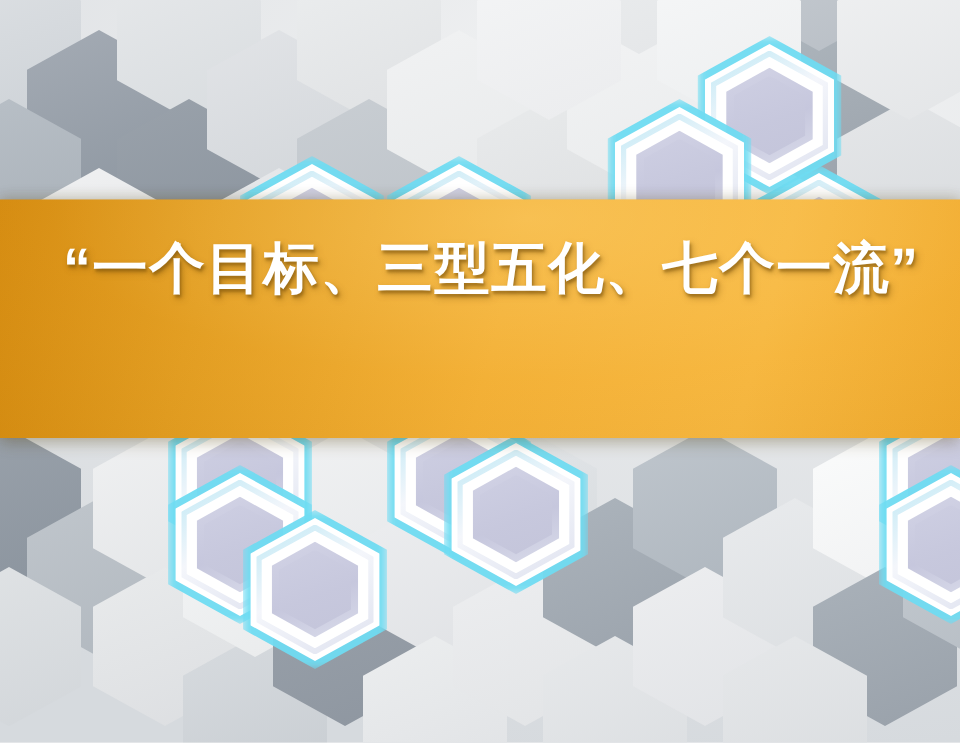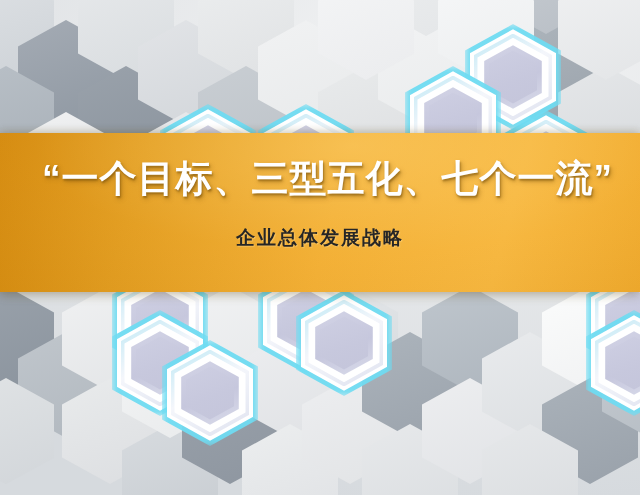--- a/index.html
+++ b/index.html
@@ -216,16 +216,15 @@
         <div class="ring r2"></div>
       <div class="ring r3"></div>
         <div class="ring r4"></div>
         <div class="ring r5"></div>
     </div>
   </div>
 
   <div class="banner" style="top:133px;height:159px;">
     <div class="banner-inner"></div>
     <div class="title">“一个目标、三型五化、七个一流”</div>
-    <div class="subtitle">企业总体发展战略</div>
   </div>
 
 </div>
 
 </body></html>

